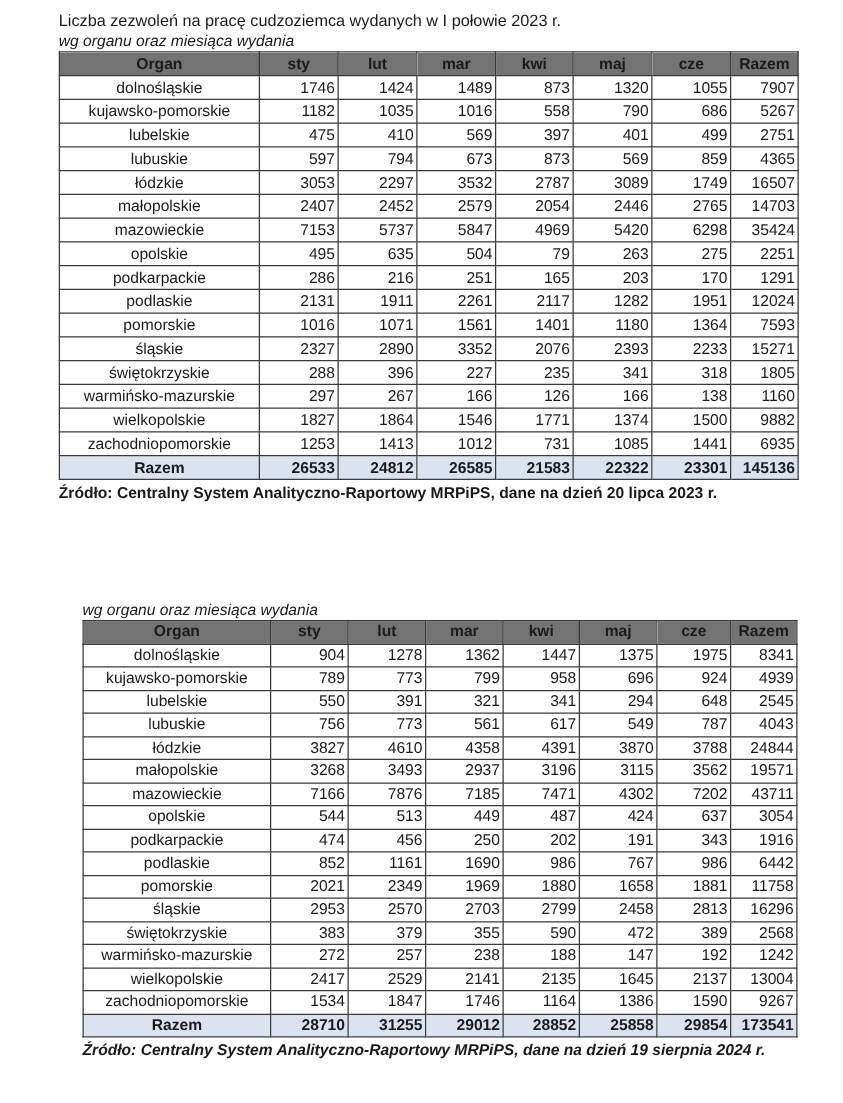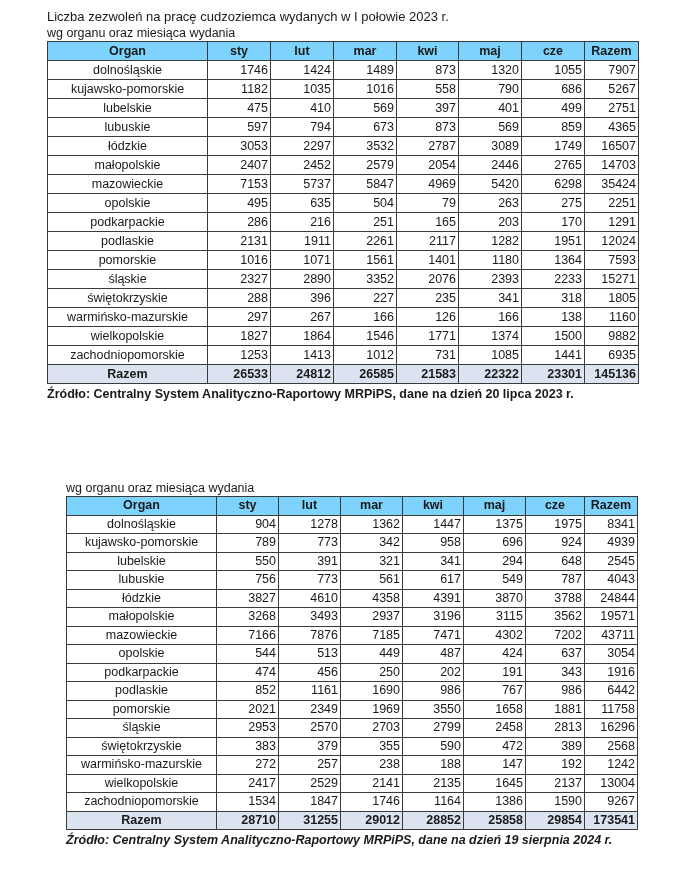--- a/index.html
+++ b/index.html
@@ -1,24 +1,24 @@
 <!DOCTYPE html>
 <html><head>
 <meta charset="utf-8">
 <style>
   html, body { margin:0; padding:0; background:#ffffff; }
   body { width:674px; height:882px; position:relative; overflow:hidden;
          font-family:"Liberation Sans", sans-serif; color:#1a1a1a; }
   .block { position:absolute; }
   .title { font-size:13px; line-height:17px; white-space:nowrap; }
-  .subtitle { font-size:12.5px; line-height:16px; white-space:nowrap; }
+  .subtitle { font-size:12.5px; line-height:16px; white-space:nowrap;font-style:italic; }
   table { border-collapse:collapse; table-layout:fixed; }
   td, th { border:1px solid #3a3a3a; padding:0 2px; height:18px; font-size:12.5px;
            line-height:17px; white-space:nowrap; overflow:hidden; }
-  th { background:#7dd3fc; font-weight:bold; text-align:center; }
+  th { background:#737373; font-weight:bold; text-align:center; }
   td.num { text-align:right; }
   td.name { text-align:center; }
   tr.total td { background:#dbe3f0; font-weight:bold; }
   .source { font-size:12.5px; line-height:16px; white-space:nowrap; margin-top:2px;font-weight:bold; }
   .t2 .source { font-style:italic; }
   .t1 { left:47px; top:8px; }
   .t2 { left:66px; top:480px; }
   .t1 table { width:591px; }
   .t2 table { width:571px; }
   .t2 td, .t2 th { height:17.5px; }
@@ -261,21 +261,21 @@
           <td class="num">1362</td>
           <td class="num">1447</td>
           <td class="num">1375</td>
           <td class="num">1975</td>
           <td class="num">8341</td>
         </tr>
         <tr>
           <td class="name">kujawsko-pomorskie</td>
           <td class="num">789</td>
           <td class="num">773</td>
-          <td class="num">342</td>
+          <td class="num">799</td>
           <td class="num">958</td>
           <td class="num">696</td>
           <td class="num">924</td>
           <td class="num">4939</td>
         </tr>
         <tr>
           <td class="name">lubelskie</td>
           <td class="num">550</td>
           <td class="num">391</td>
           <td class="num">321</td>
@@ -352,21 +352,21 @@
           <td class="num">986</td>
           <td class="num">767</td>
           <td class="num">986</td>
           <td class="num">6442</td>
         </tr>
         <tr>
           <td class="name">pomorskie</td>
           <td class="num">2021</td>
           <td class="num">2349</td>
           <td class="num">1969</td>
-          <td class="num">3550</td>
+          <td class="num">1880</td>
           <td class="num">1658</td>
           <td class="num">1881</td>
           <td class="num">11758</td>
         </tr>
         <tr>
           <td class="name">śląskie</td>
           <td class="num">2953</td>
           <td class="num">2570</td>
           <td class="num">2703</td>
           <td class="num">2799</td>

